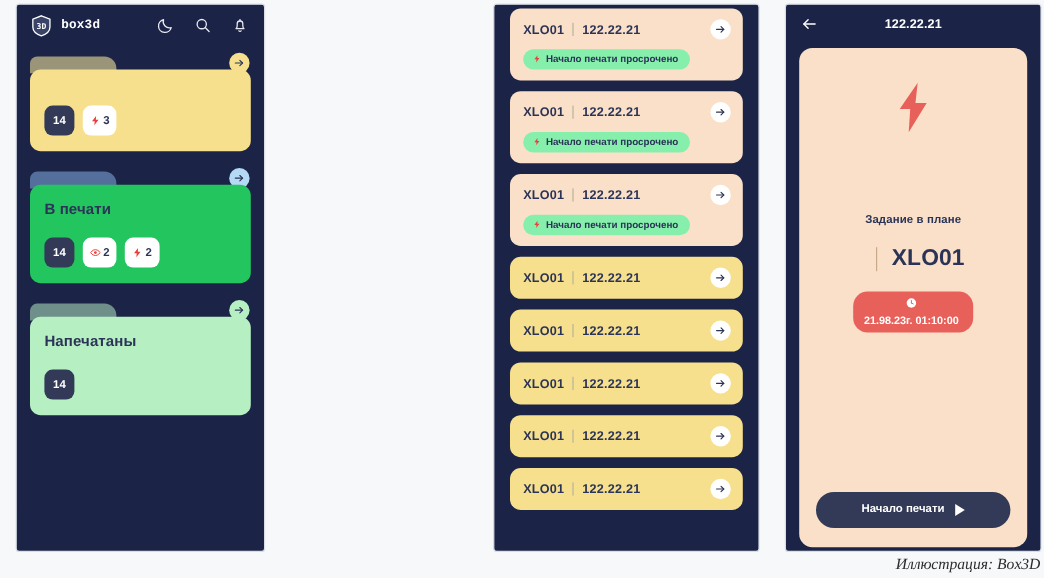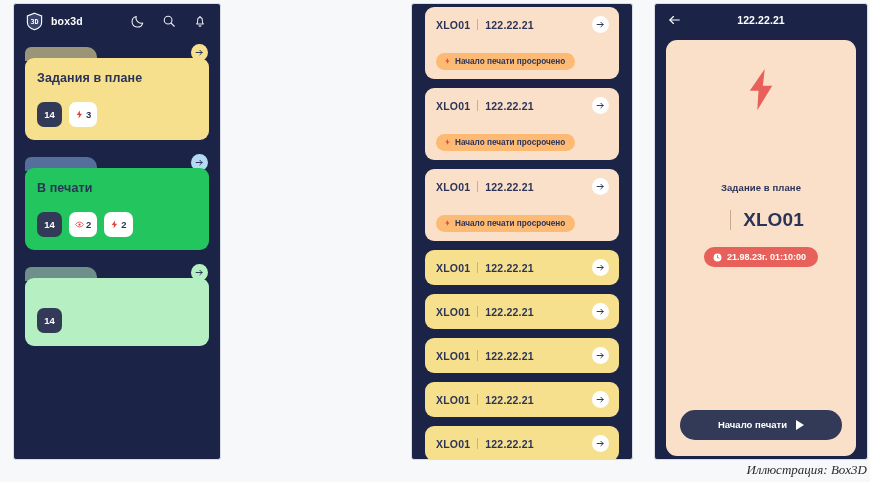--- a/index.html
+++ b/index.html
@@ -49,21 +49,21 @@
   }
   .brand-badge {
     width: 19px; height: 19px;
     display: block;
   }
   .brand-name {
     color: #ffffff;
     font-size: 10.5px;
     font-weight: bold;
     letter-spacing: .2px;
-    font-family: Liberation Sans, sans-serif;
+    font-family: Liberation Mono, monospace;
   }
   .header-icons {
     margin-left: auto;
     display: flex;
     align-items: center;
     gap: 17px;
   }
   .hicon { width: 14px; height: 14px; display: block; cursor: pointer; }
 
   .board-body {
@@ -196,25 +196,25 @@
     margin-left: auto;
     width: 17px; height: 17px;
     border-radius: 50%;
     background: #ffffff;
     display: flex; align-items: center; justify-content: center;
     cursor: pointer;
   }
   .task-go svg { width: 9px; height: 9px; display: block; }
 
   .task-badge {
-    margin-top: 20px;
+    margin-top: 8px;
     display: inline-flex;
     align-items: flex-start;
     gap: 4px;
-    background: #fdba74;
+    background: #86efac;
     border-radius: 11px;
     padding: 4px 10px 4px 8px;
     font-size: 8.2px;
     font-weight: bold;
     color: #2b3357;
   }
   .task-badge svg { width: 7px; height: 8px; display: block; }
 
   
   #panel-detail {
@@ -272,20 +272,21 @@
     margin-top: 16px;
     display: inline-flex;
     align-items: center;
     gap: 5px;
     background: #e8605a;
     color: #ffffff;
     border-radius: 12px;
     padding: 5px 12px 5px 9px;
     font-size: 9px;
     font-weight: bold;
+    flex-direction: column;
   }
   .time-pill svg { width: 9px; height: 9px; display: block; }
 
   .start-btn {
     margin-top: auto;
     width: 100%;
     height: 30px;
     border-radius: 15px;
     background: #333a57;
     color: #ffffff;
@@ -356,21 +357,20 @@
         <div class="folder-tabrow">
           <div class="folder-tab" style="background:#9a9479"></div>
           <div class="folder-go" style="background:#f6e08e">
             <svg viewBox="0 0 24 24">
               <line x1="3" y1="12" x2="19" y2="12" stroke="#2b3357" stroke-width="2.6" stroke-linecap="round"></line>
               <polyline points="13,6 19,12 13,18" fill="none" stroke="#2b3357" stroke-width="2.6" stroke-linecap="round" stroke-linejoin="round"></polyline>
             </svg>
           </div>
         </div>
         <div class="folder-card" style="background:#f6e08e">
-          <div class="folder-title">Задания в плане</div>
           <div class="chip-row">
             <div class="chip chip-dark">
               <span>14</span>
             </div>
             <div class="chip chip-white">
               <svg viewBox="0 0 24 24">
                 <polygon points="13.5,1.5 4.5,13.5 10.5,13.5 9.5,22.5 19,10 13,10" fill="#e8403a"></polygon>
               </svg>
               <span>3</span>
             </div>
@@ -415,20 +415,21 @@
         <div class="folder-tabrow">
           <div class="folder-tab" style="background:#6f8f8a"></div>
           <div class="folder-go" style="background:#b6f0c2">
             <svg viewBox="0 0 24 24">
               <line x1="3" y1="12" x2="19" y2="12" stroke="#2b3357" stroke-width="2.6" stroke-linecap="round"></line>
               <polyline points="13,6 19,12 13,18" fill="none" stroke="#2b3357" stroke-width="2.6" stroke-linecap="round" stroke-linejoin="round"></polyline>
             </svg>
           </div>
         </div>
         <div class="folder-card" style="background:#b6f0c2">
+          <div class="folder-title">Напечатаны</div>
           <div class="chip-row">
             <div class="chip chip-dark">
               <span>14</span>
             </div>
           </div>
         </div>
       </div>
 
     </div>
   </div>

